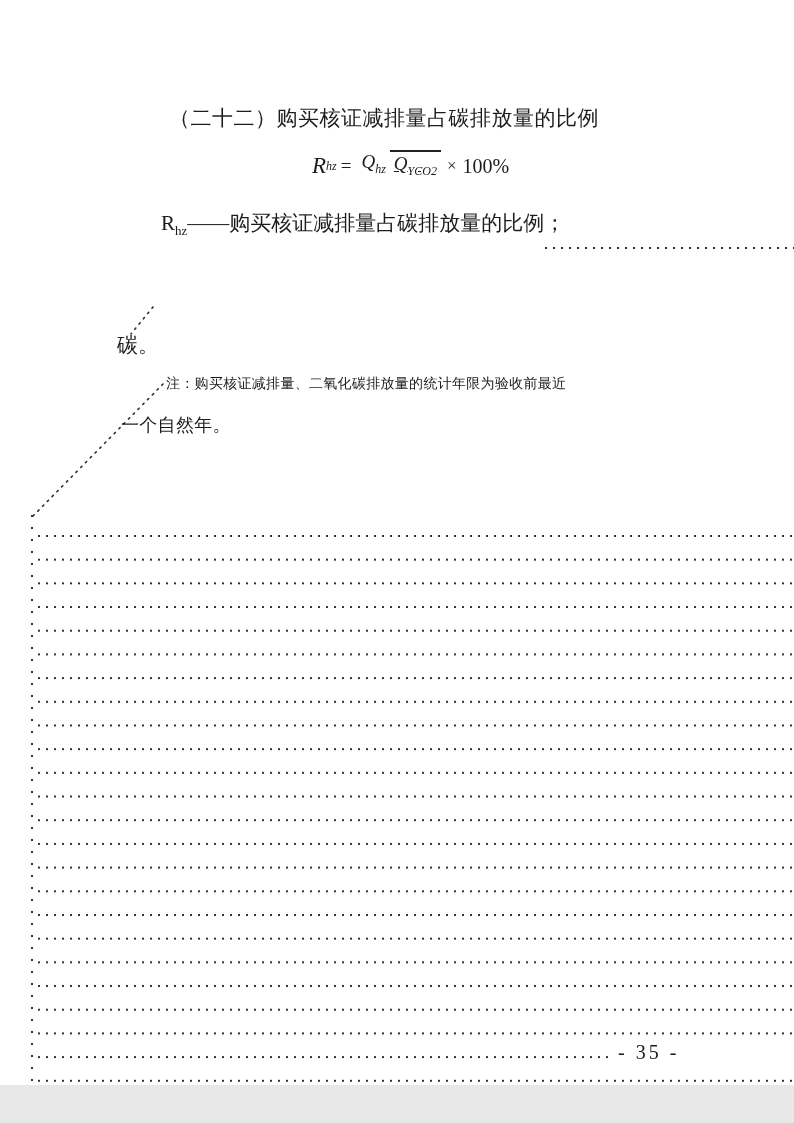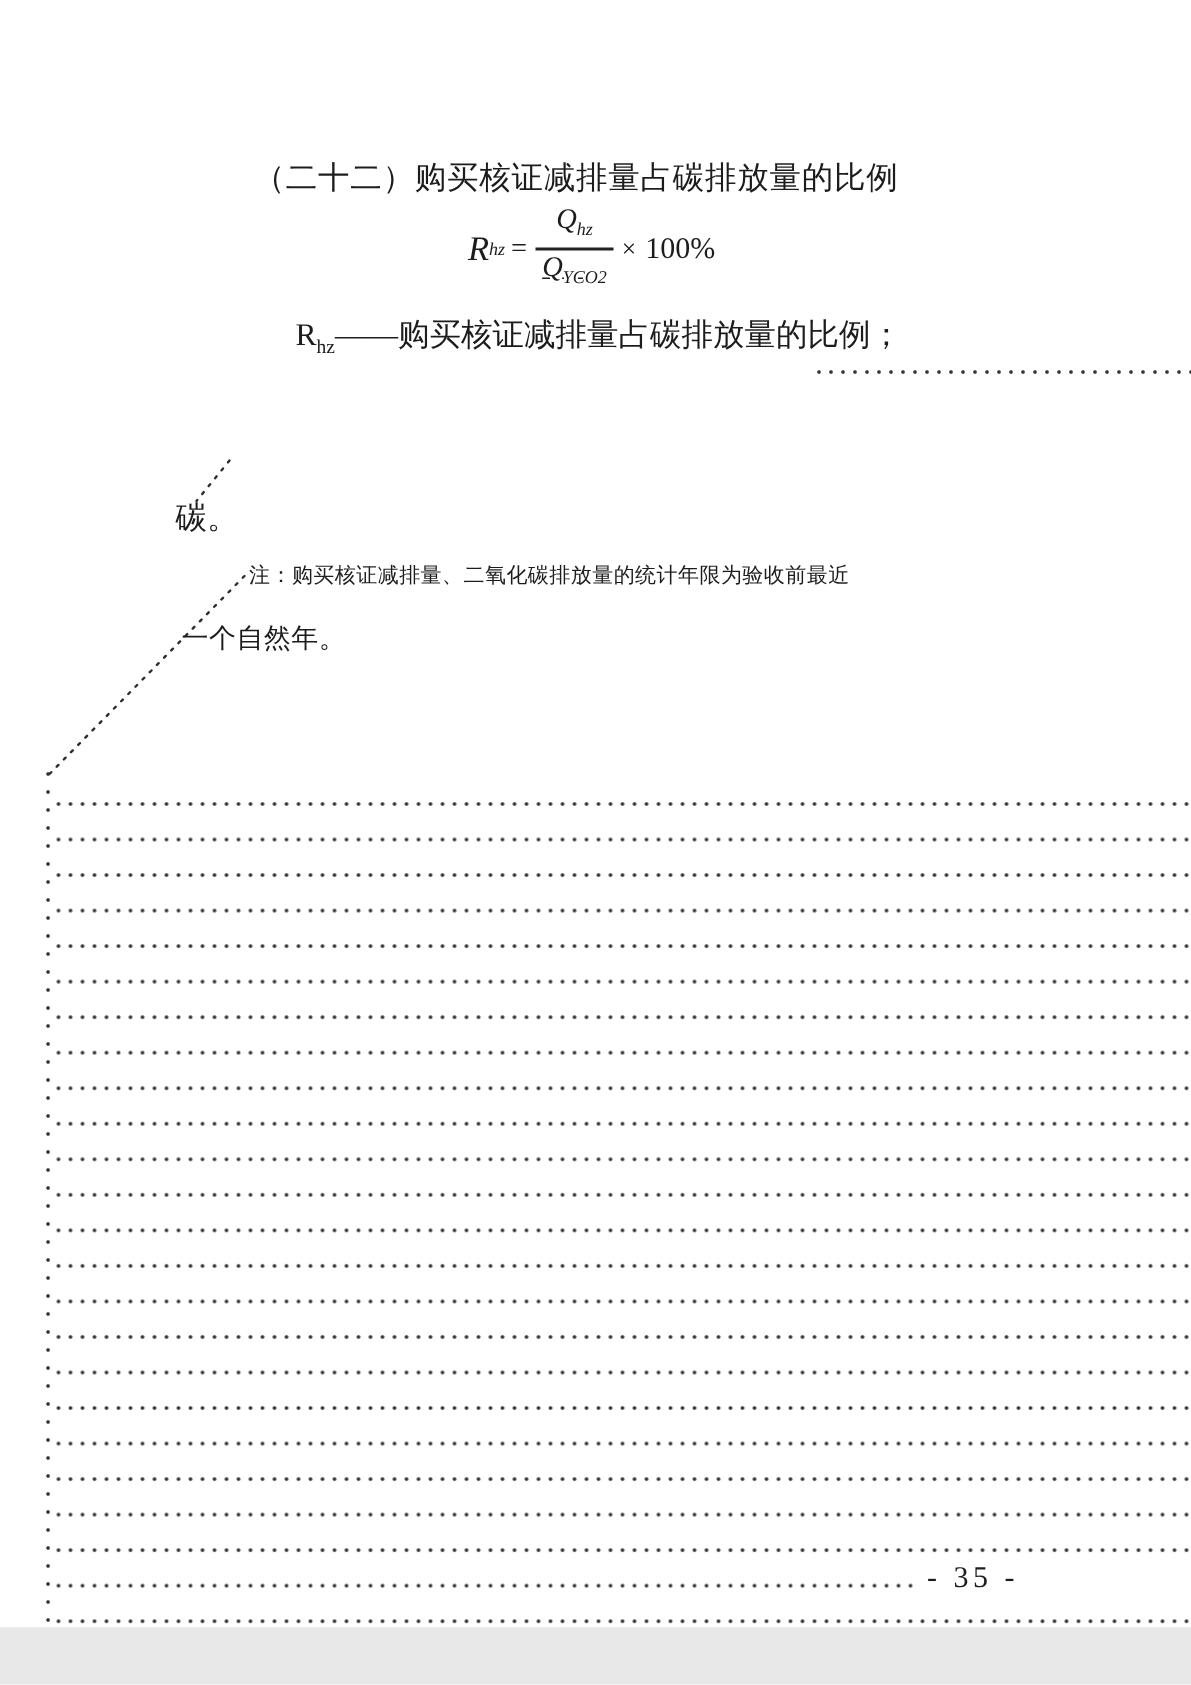--- a/index.html
+++ b/index.html
@@ -19,27 +19,27 @@
   .heading { left: 169px; top: 104px; font-size: 21px; letter-spacing: 0.5px; }
 
   .formula-row {
     left: 312px; top: 140px; height: 52px;
     display: flex; align-items: center;
     font-style: italic; font-size: 20px;
   }
   .formula-row sub { font-size: 12px; font-style: italic; }
   .f-lhs { font-size: 23px; }
   .f-eq { font-style: normal; font-size: 19px; margin: 0 6px 0 4px; }
-  .frac { display: inline-flex; flex-direction: column; align-items: center; font-size: 19px; line-height: 21px; }
+  .frac { display: inline-flex; align-items: center; font-size: 19px; line-height: 21px; }
   .frac .num { padding: 0 4px 1px 4px; }
   .frac .den { border-top: 2px solid #222; padding: 1px 4px 0 4px; text-decoration: underline; }
   .f-times { font-style: normal; font-size: 17px; margin: 0 6px; }
   .f-val { font-style: normal; font-size: 20px; }
 
-  .defline { font-size: 21px; margin-left: 36px; }
+  .defline { font-size: 21px; }
   .defline sub { font-size: 13px; }
   .def1 { left: 161px; top: 209px; }
   .def2 { left: 161px; top: 250px; }
   .def3 { left: 156px; top: 291px; }
   .defwrap { left: 117px; top: 331px; font-size: 21px; }
 
   .note1 { left: 166px; top: 375px; font-size: 14px; letter-spacing: 0.3px; }
   .note2 { left: 121px; top: 413px; font-size: 18px; letter-spacing: 0.3px; }
 
   .pagenum-mask { left: 610px; top: 1048px; width: 184px; height: 20px; background: #ffffff; }

